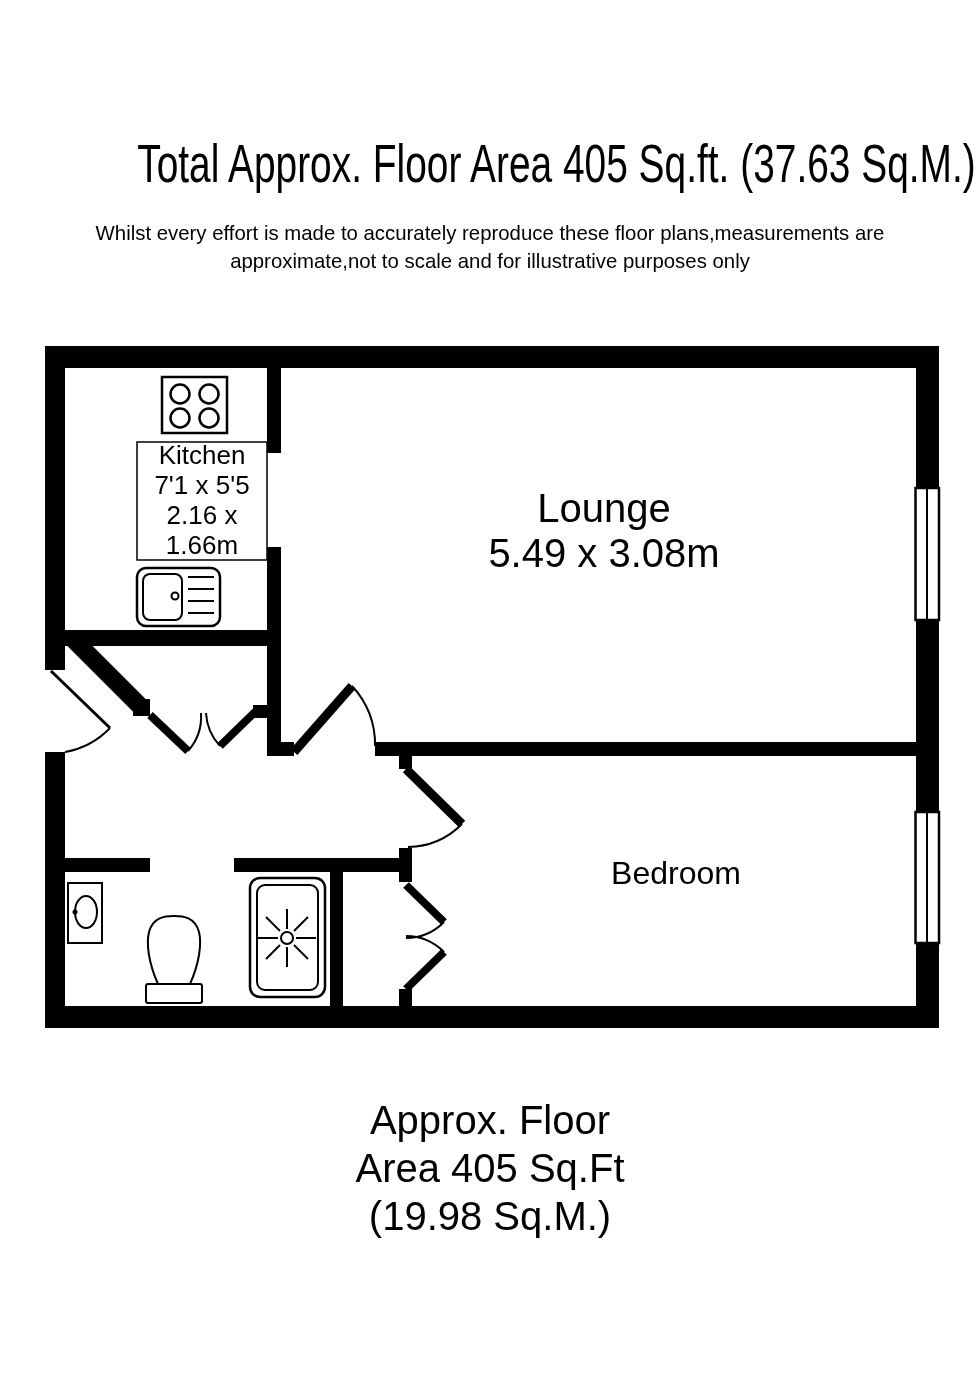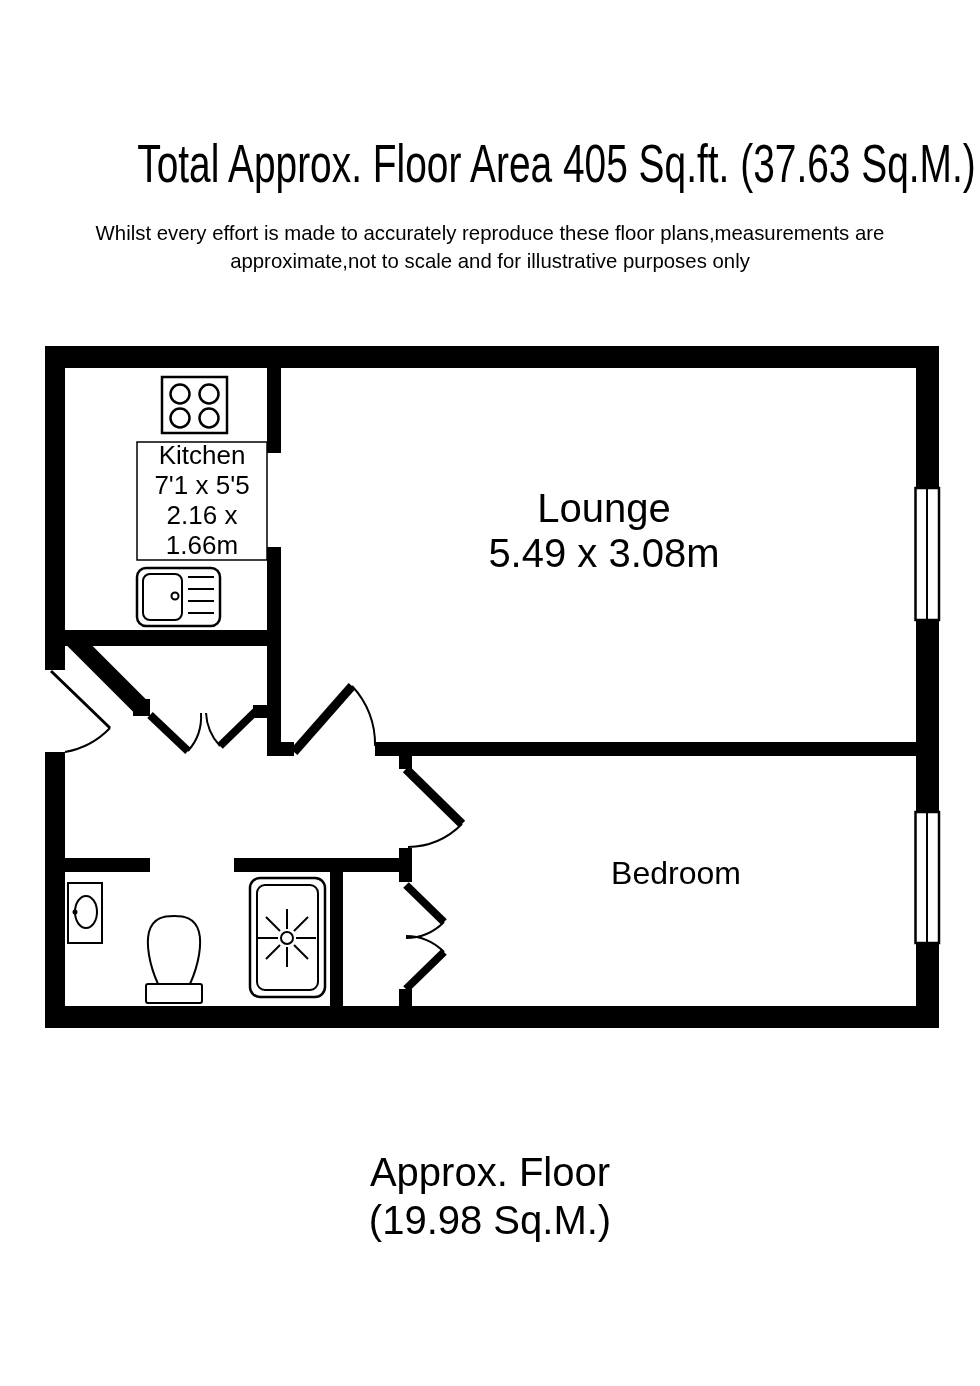--- a/index.html
+++ b/index.html
@@ -8,21 +8,21 @@
   #title{top:134px;left:0;width:980px;text-align:center;font-size:54px;line-height:58px;
          white-space:nowrap;transform:scaleX(0.72);transform-origin:490px 50%;}
   #disclaimer{top:219px;left:0;width:980px;text-align:center;font-size:21px;line-height:28px;
          white-space:nowrap;transform:scaleX(0.97);transform-origin:490px 50%;}
   #plan-svg{top:0;left:0;}
   .room-label{text-align:center;}
   #kitchen-label{left:137px;top:442px;width:130px;height:118px;display:flex;flex-direction:column;
          justify-content:flex-end;font-size:26px;line-height:30px;}
   #lounge-label{left:404px;top:486px;width:400px;font-size:40px;line-height:45px;text-align:center;}
   #bedroom-label{left:476px;top:851px;width:400px;font-size:32px;line-height:45px;}
-  #footer{top:1148px;left:0;width:980px;text-align:center;font-size:40px;line-height:48px;}
+  #footer{top:1096px;left:0;width:980px;text-align:center;font-size:40px;line-height:48px;}
 </style>
 </head>
 <body>
 
 <div id="title" class="abs">Total Approx. Floor Area 405 Sq.ft. (37.63 Sq.M.)</div>
 
 <div id="disclaimer" class="abs">
   <div>Whilst every effort is made to accurately reproduce these floor plans,measurements are</div>
   <div>approximate,not to scale and for illustrative purposes only</div>
 </div>
@@ -151,14 +151,15 @@
   <div>Lounge</div>
   <div>5.49 x 3.08m</div>
 </div>
 
 <div id="bedroom-label" class="abs room-label">
   <div>Bedroom</div>
 </div>
 
 <div id="footer" class="abs">
   <div>Approx. Floor</div>
+  <div>Area 405 Sq.Ft</div>
   <div>(19.98 Sq.M.)</div>
 </div>
 
 </body></html>

